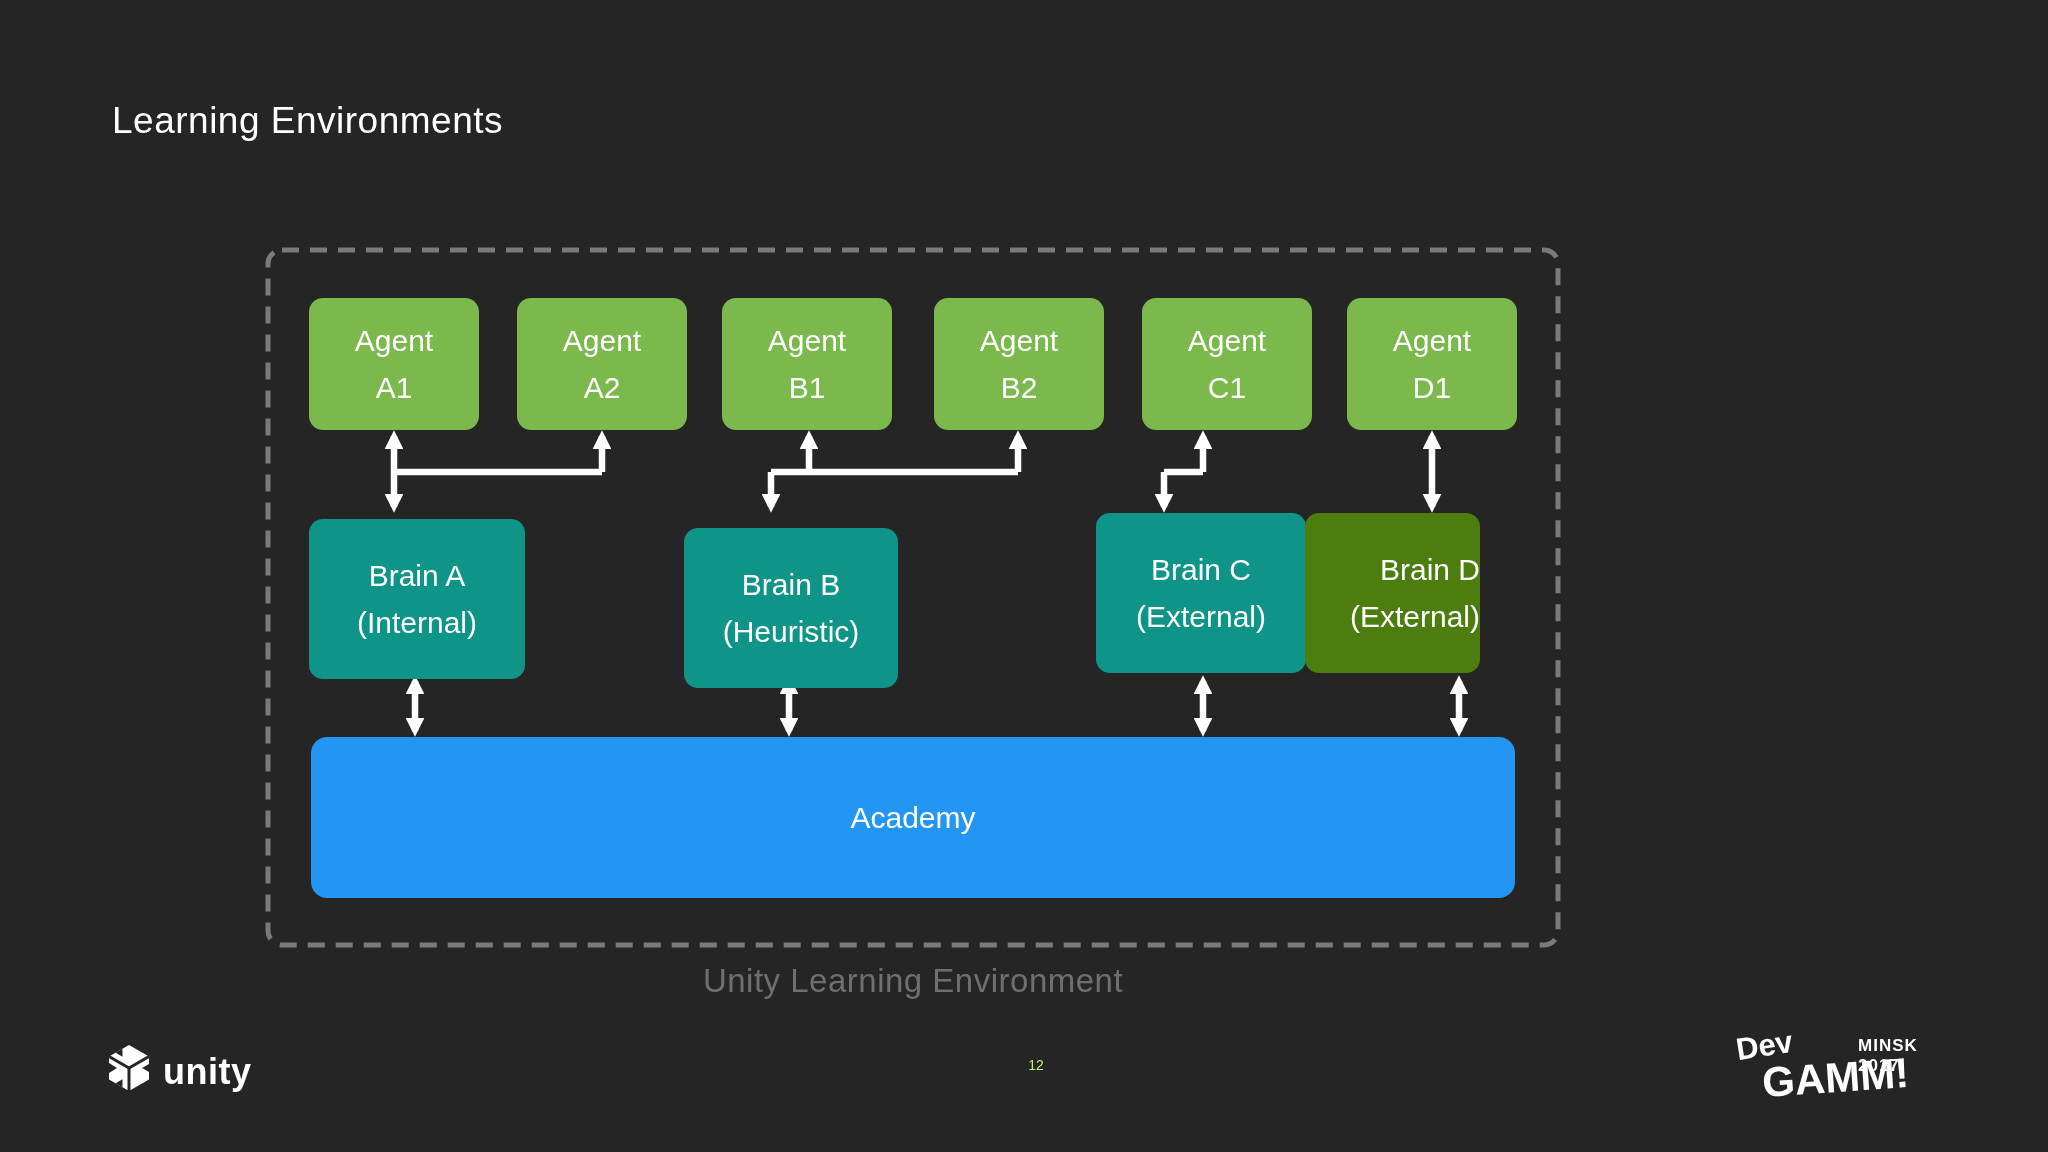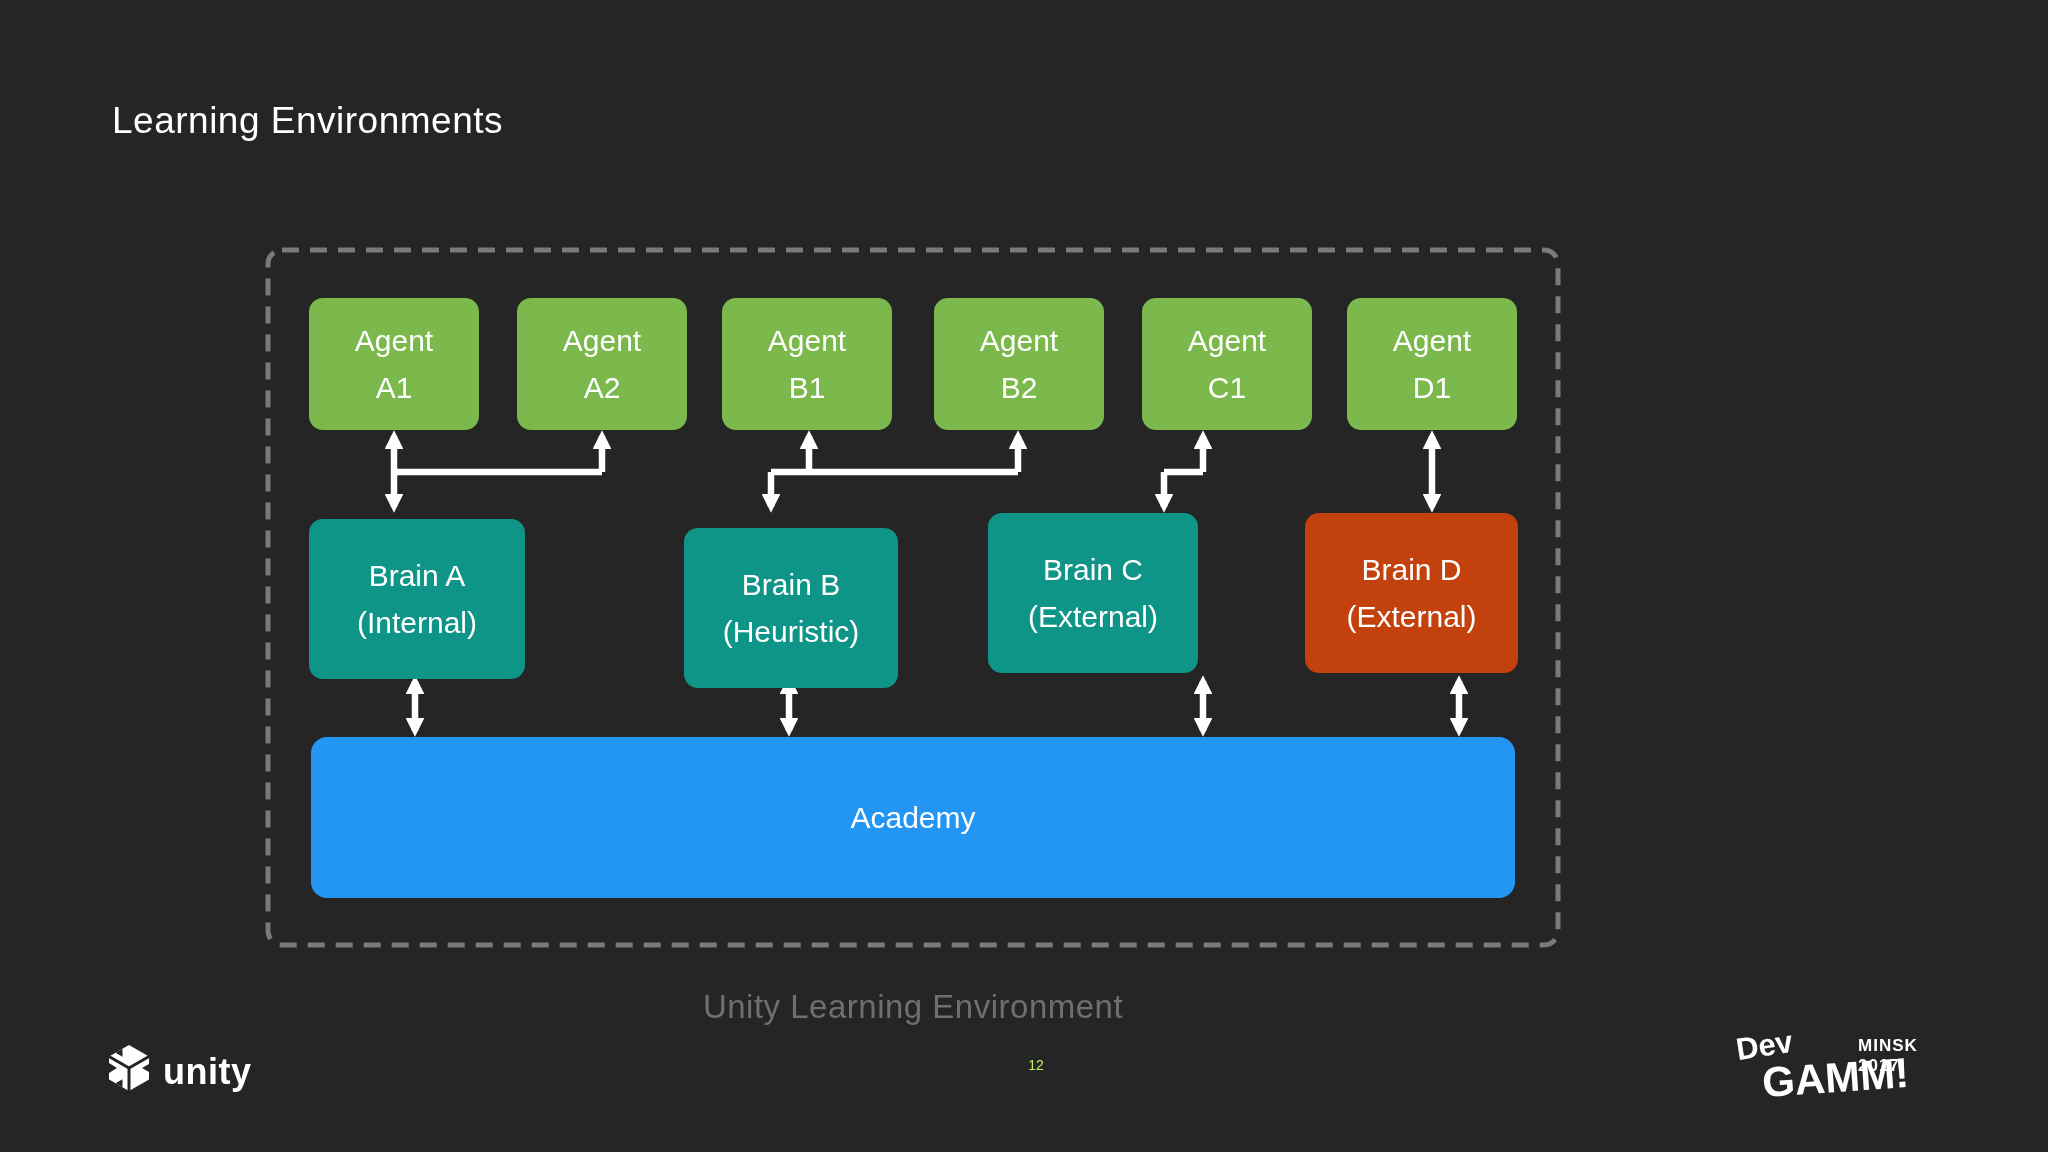--- a/index.html
+++ b/index.html
@@ -25,21 +25,21 @@
   }
   .agent{width:170px;height:132px;top:298px;}
   .brain{height:160px;top:513px;}
   .academy{
     position:absolute;z-index:2;left:311px;top:737px;width:1204px;height:161px;
     display:flex;align-items:center;justify-content:center;
     color:#ffffff;font-size:30px;border-radius:16px;
   }
   .caption{
     position:absolute;left:268px;top:962px;width:1290px;
-    text-align:center;font-size:33px;color:#6f6f6f;letter-spacing:0.5px;margin-top:26px;
+    text-align:center;font-size:33px;color:#6f6f6f;letter-spacing:0.5px;
   }
   .page-number{
     position:absolute;left:1016px;top:1057px;width:40px;
     text-align:center;font-size:14px;color:#bef264;
   }
   .unity-logo{position:absolute;left:104px;top:1041px;height:54px;display:flex;align-items:center;z-index:2;}
   .unity-wordmark{color:#ffffff;font-size:36px;font-weight:700;letter-spacing:0.5px;margin-left:9px;margin-top:8px;}
   .devgamm{position:absolute;left:1728px;top:1026px;width:230px;height:84px;z-index:2;color:#ffffff;}
   .devgamm .dev{position:absolute;left:8px;top:2px;font-size:31px;font-weight:700;transform:rotate(-9deg);}
   .devgamm .minsk{position:absolute;left:130px;top:10px;font-size:17px;font-weight:700;letter-spacing:1px;}
@@ -111,25 +111,25 @@
   </div>
 
   <div class="node brain" style="left: 309px; width: 216px; background: rgb(15, 148, 136); margin-top: 6px;">
     <div>Brain A</div>
     <div>(Internal)</div>
   </div>
   <div class="node brain" style="left: 684px; width: 214px; background: rgb(15, 148, 136); margin-top: 15px;">
     <div>Brain B</div>
     <div>(Heuristic)</div>
   </div>
-  <div class="node brain" style="left: 988px; width: 210px; background: rgb(15, 148, 136);">
+  <div class="node brain" style="left: 1096px; width: 210px; background: rgb(15, 148, 136);">
     <div>Brain C</div>
     <div>(External)</div>
   </div>
-  <div class="node brain" style="left: 1305px; width: 213px; background: #c2410c;">
+  <div class="node brain" style="left: 1305px; width: 175px; background: #4d7c0f; align-items: flex-end;">
     <div>Brain D</div>
     <div>(External)</div>
   </div>
 
   <div class="academy" style="background: rgb(35, 150, 243);">
     <div>Academy</div>
   </div>
 
   <div class="caption">Unity Learning Environment</div>
 

